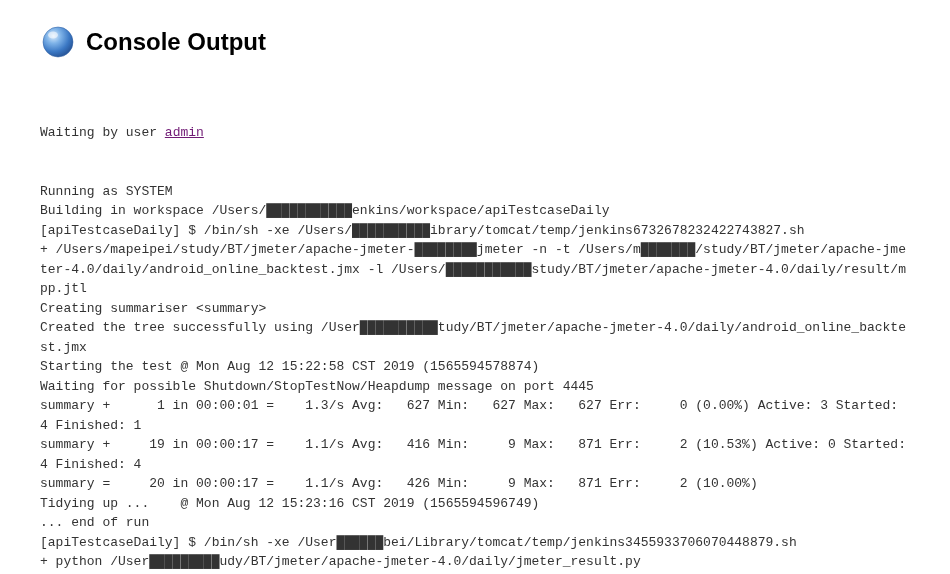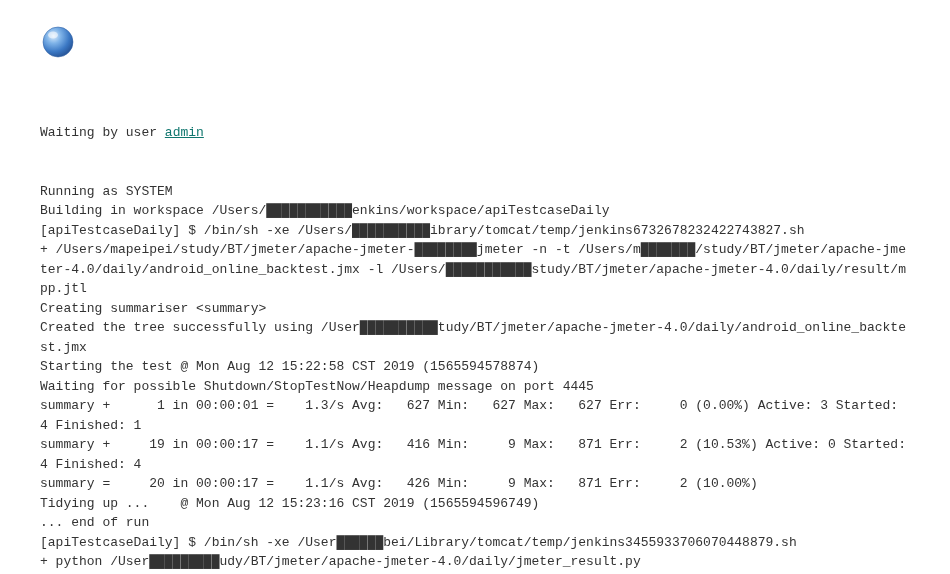--- a/index.html
+++ b/index.html
@@ -33,21 +33,21 @@
       font-size: 13px;
       line-height: 1.5;
       color: #333;
       white-space: pre-wrap;
       word-break: break-all;
     }
     .console-line {
       display: block;
     }
     a.user-link {
-      color: #0f766e;
+      color: #701a75;
       text-decoration: underline;
     }
   </style>
 </head>
 <body>
 
 <div class="header">
   <span class="sphere-icon">
     <svg viewBox="0 0 36 36" width="36" height="36">
       <defs>
@@ -55,18 +55,19 @@
           <stop offset="0%" stop-color="#dcecfb"></stop>
           <stop offset="35%" stop-color="#7fb3e8"></stop>
           <stop offset="75%" stop-color="#3b78c4"></stop>
           <stop offset="100%" stop-color="#2a5a9e"></stop>
         </radialGradient>
       </defs>
       <circle cx="18" cy="18" r="15" fill="url(#g)" stroke="#2a5a9e" stroke-width="0.5"></circle>
       <ellipse cx="13" cy="11" rx="5" ry="3.5" fill="rgba(255,255,255,0.55)"></ellipse>
     </svg>
   </span>
+  <h1 class="page-title">Console Output</h1>
 </div>
 
 <div class="console-text">
   <span class="console-line"><span>Waiting by user </span><a href="#" class="user-link">admin</a></span>
   <div id="console-lines"><span class="console-line">Running as SYSTEM</span><span class="console-line">Building in workspace /Users/███████████enkins/workspace/apiTestcaseDaily</span><span class="console-line">[apiTestcaseDaily] $ /bin/sh -xe /Users/██████████ibrary/tomcat/temp/jenkins6732678232422743827.sh</span><span class="console-line">+ /Users/mapeipei/study/BT/jmeter/apache-jmeter-████████jmeter -n -t /Users/m███████/study/BT/jmeter/apache-jmeter-4.0/daily/android_online_backtest.jmx -l /Users/███████████study/BT/jmeter/apache-jmeter-4.0/daily/result/mpp.jtl</span><span class="console-line">Creating summariser &lt;summary&gt;</span><span class="console-line">Created the tree successfully using /User██████████tudy/BT/jmeter/apache-jmeter-4.0/daily/android_online_backtest.jmx</span><span class="console-line">Starting the test @ Mon Aug 12 15:22:58 CST 2019 (1565594578874)</span><span class="console-line">Waiting for possible Shutdown/StopTestNow/Heapdump message on port 4445</span><span class="console-line">summary +      1 in 00:00:01 =    1.3/s Avg:   627 Min:   627 Max:   627 Err:     0 (0.00%) Active: 3 Started: 4 Finished: 1</span><span class="console-line">summary +     19 in 00:00:17 =    1.1/s Avg:   416 Min:     9 Max:   871 Err:     2 (10.53%) Active: 0 Started: 4 Finished: 4</span><span class="console-line">summary =     20 in 00:00:17 =    1.1/s Avg:   426 Min:     9 Max:   871 Err:     2 (10.00%)</span><span class="console-line">Tidying up ...    @ Mon Aug 12 15:23:16 CST 2019 (1565594596749)</span><span class="console-line">... end of run</span><span class="console-line">[apiTestcaseDaily] $ /bin/sh -xe /User██████bei/Library/tomcat/temp/jenkins3455933706070448879.sh</span><span class="console-line">+ python /User█████████udy/BT/jmeter/apache-jmeter-4.0/daily/jmeter_result.py</span><span class="console-line">失败的用例标题为："getBabyInfo-获取学生信息"</span></div>
 </div>
 
 </body></html>

